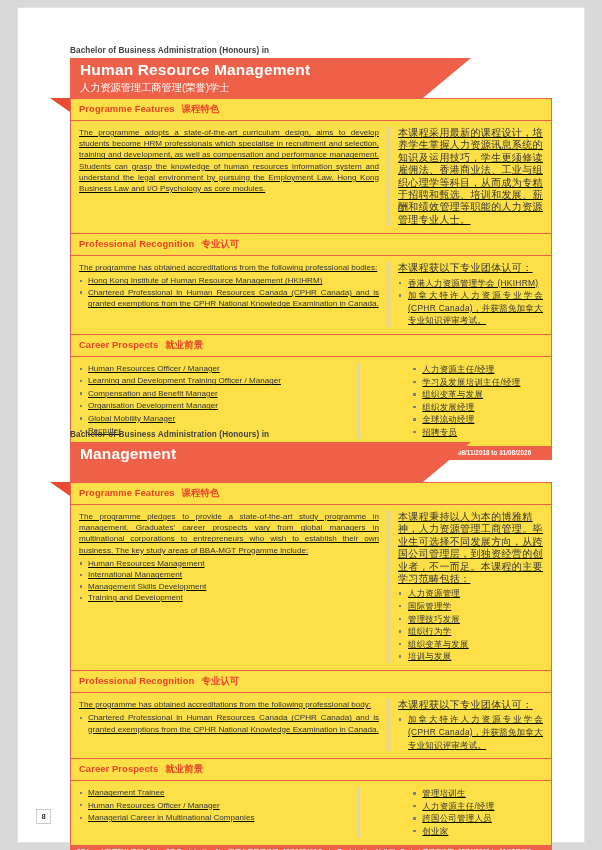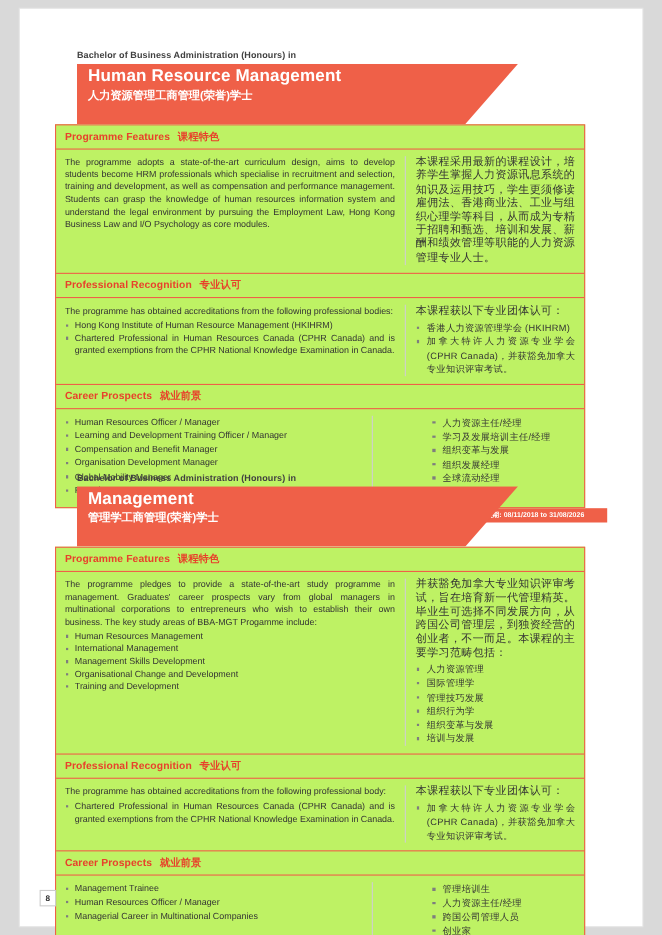--- a/index.html
+++ b/index.html
@@ -36,21 +36,21 @@
     font-size: 8.2px;
     font-weight: bold;
     color: #404040;
     letter-spacing: .1px;
     margin: 0 0 3px 20px;
   }
 
   
   .banner {
     position: relative;
-    height: 55px;
+    height: 40px;
     margin-left: 20px;
     width: 401px;
   }
   .banner-bg {
     position: absolute;
     inset: 0;
     background: #ef6048;
     clip-path: polygon(0 0, 100% 0, 88% 100%, 0 100%);
   }
   .banner-text {
@@ -61,21 +61,21 @@
   }
   .banner-en {
     font-size: 15.5px;
     font-weight: bold;
     color: #ffffff;
     line-height: 20px;
     letter-spacing: .15px;
   }
   .banner-zh {
     font-size: 10.2px;
-    font-weight: bold;
+    font-weight: normal;
     color: #ffffff;
     line-height: 14px;
     margin-top: 1px;
   }
 
   
   .notch {
     position: absolute;
     left: 0;
     width: 20px;
@@ -83,40 +83,42 @@
     background: #e84a32;
     clip-path: polygon(0 0, 100% 0, 100% 100%);
   }
 
   
   .frame {
     border-left: 1.1px solid #ef6048;
     border-right: 1.1px solid #ef6048;
     border-bottom: 1.1px solid #ef6048;
     border-top: 1.1px solid #ef6048;
+    margin-left: 20px;
     width: 480px;
     box-sizing: content-box;
     position: relative;
-    background: #bef264;
+    background: #fde047;
   }
 
   .sec-title {
     font-size: 9.4px;
     font-weight: bold;
     color: #e8412b;
     padding: 4px 0 4px 8px;
     border-bottom: 1.1px solid #ef6048;
     letter-spacing: .1px;
   }
   .sec-title .zh { margin-left: 7px; }
 
   .sec-body {
     display: flex;
     padding: 6px 0 7px 0;
     border-bottom: 1.1px solid #ef6048;
+    text-decoration: underline;
   }
   .sec-body.last { border-bottom: none; gap: 44px; }
 
   .col-en {
     width: 318px;
     padding: 0 9px 0 8px;
     box-sizing: border-box;
     border-right: 1px solid #cfcfcf;
   }
   .col-zh {
@@ -306,45 +308,43 @@
   </div>
 
   <div class="programme prog-2">
 
     <div class="degree-line">Bachelor of Business Administration (Honours) in</div>
 
     <div class="banner">
       <div class="banner-bg"></div>
       <div class="banner-text">
         <div class="banner-en">Management</div>
-        <div class="banner-zh">管理学工商管理(荣誉)学士</div>
       </div>
     </div>
 
     <div style="position:relative;">
       <div class="notch" style="top:0;"></div>
 
       <div class="frame">
 
         <div class="sec-title">
           <span>Programme Features</span><span class="zh">课程特色</span>
         </div>
         <div class="sec-body">
           <div class="col-en">
             <p class="para">The programme pledges to provide a state-of-the-art study programme in management. Graduates' career prospects vary from global managers in multinational corporations to entrepreneurs who wish to establish their own business. The key study areas of BBA-MGT Progamme include:</p>
             <ul class="bul gap">
               <li>Human Resources Management</li>
               <li>International Management</li>
               <li>Management Skills Development</li>
-              <li>Organisational Change and Development</li>
               <li>Training and Development</li>
             </ul>
           </div>
           <div class="col-zh">
-            <p class="para-zh">并获豁免加拿大专业知识评审考试，旨在培育新一代管理精英。毕业生可选择不同发展方向，从跨国公司管理层，到独资经营的创业者，不一而足。本课程的主要学习范畴包括：</p>
+            <p class="para-zh">本课程秉持以人为本的博雅精神，人力资源管理工商管理。毕业生可选择不同发展方向，从跨国公司管理层，到独资经营的创业者，不一而足。本课程的主要学习范畴包括：</p>
             <ul class="bul zh gap">
               <li>人力资源管理</li>
               <li>国际管理学</li>
               <li>管理技巧发展</li>
               <li>组织行为学</li>
               <li>组织变革与发展</li>
               <li>培训与发展</li>
             </ul>
           </div>
         </div>

